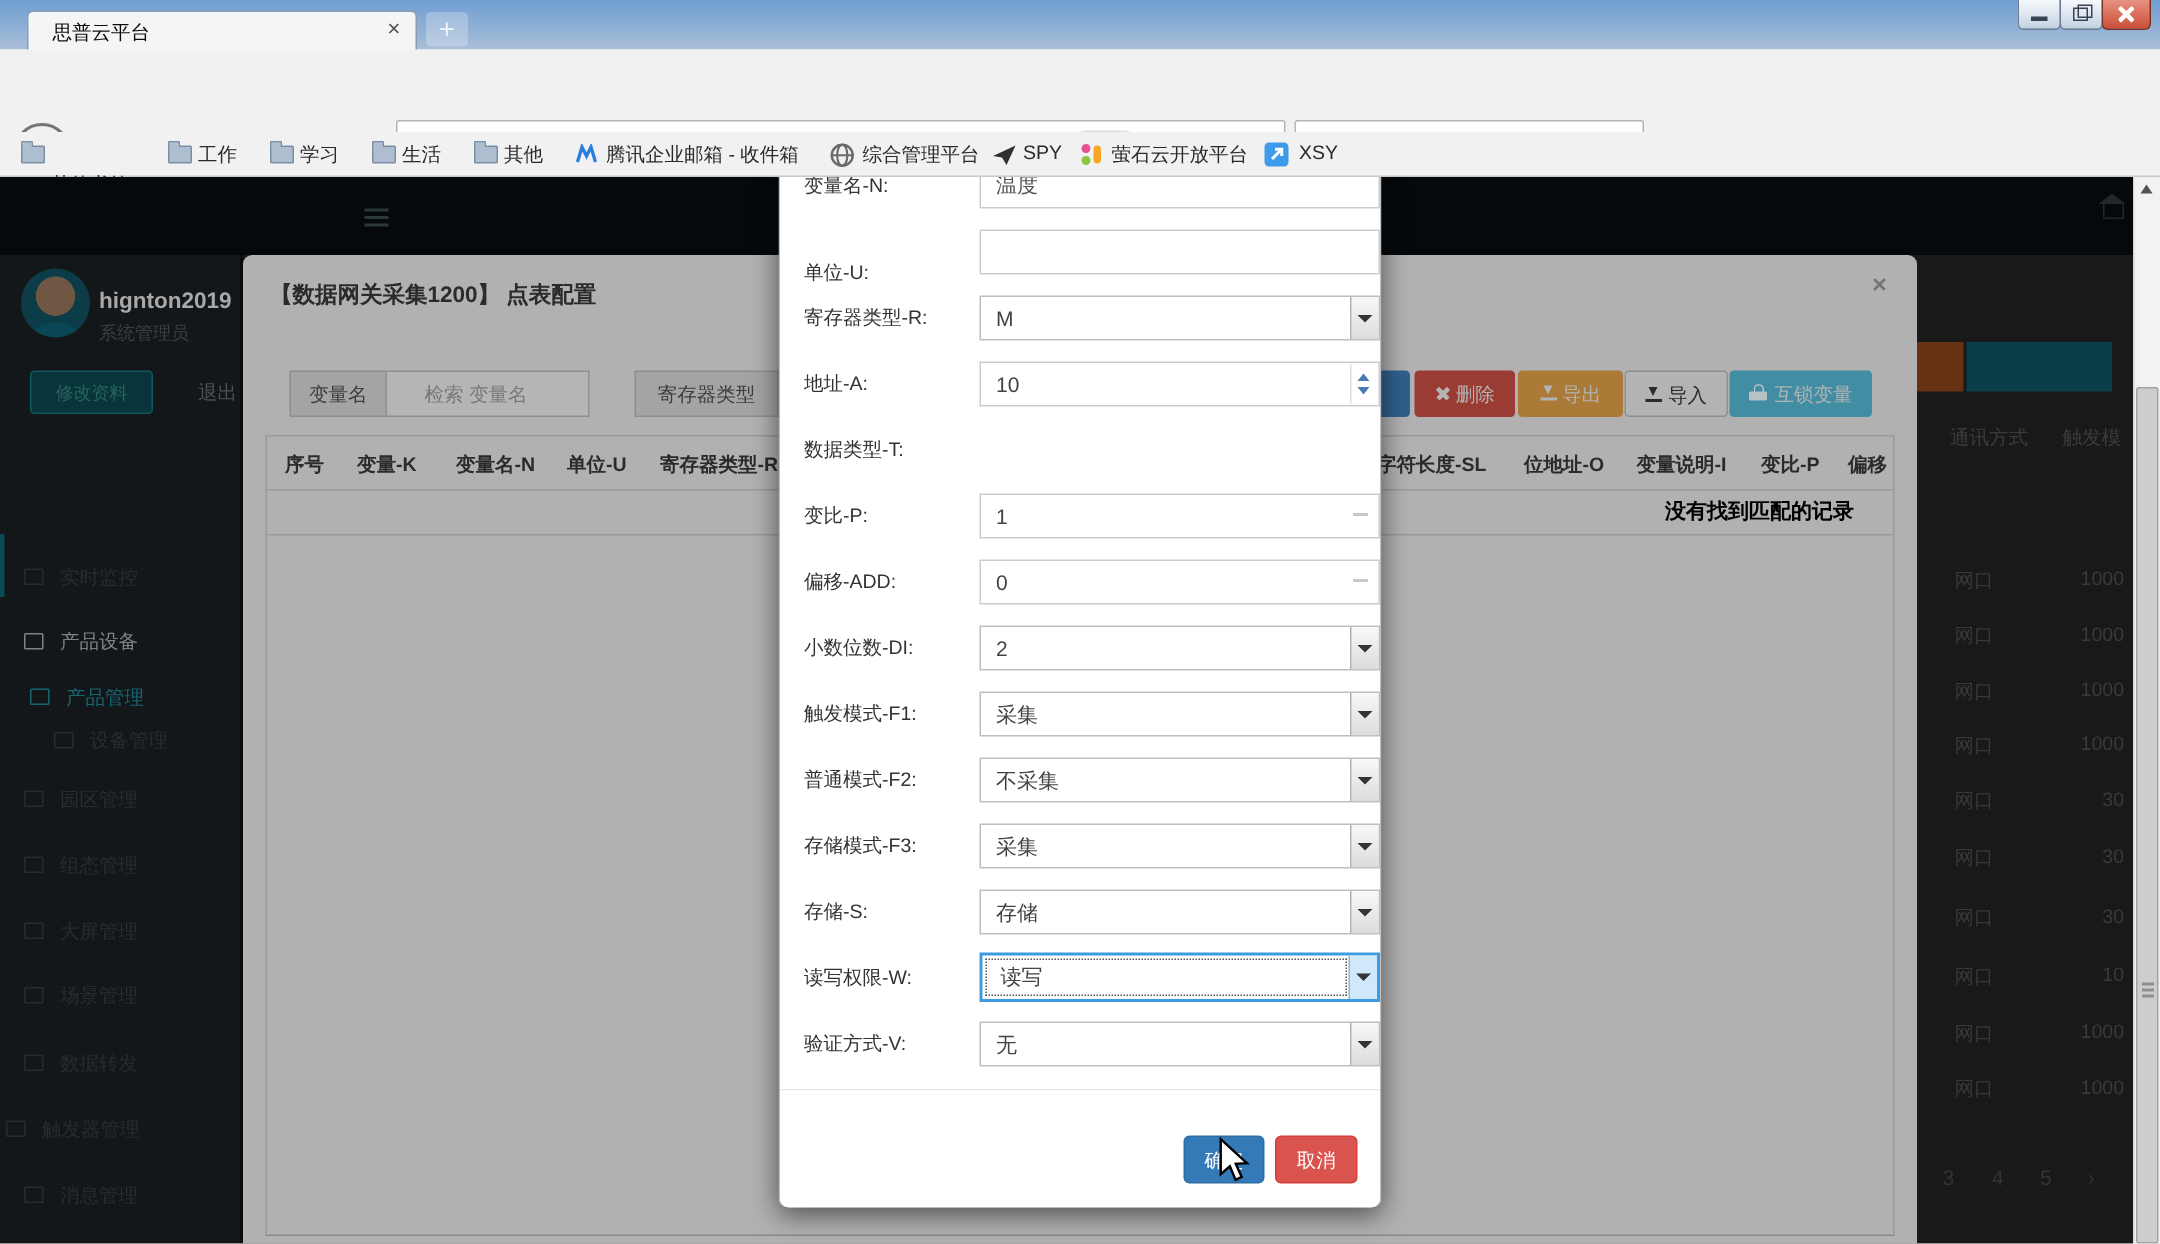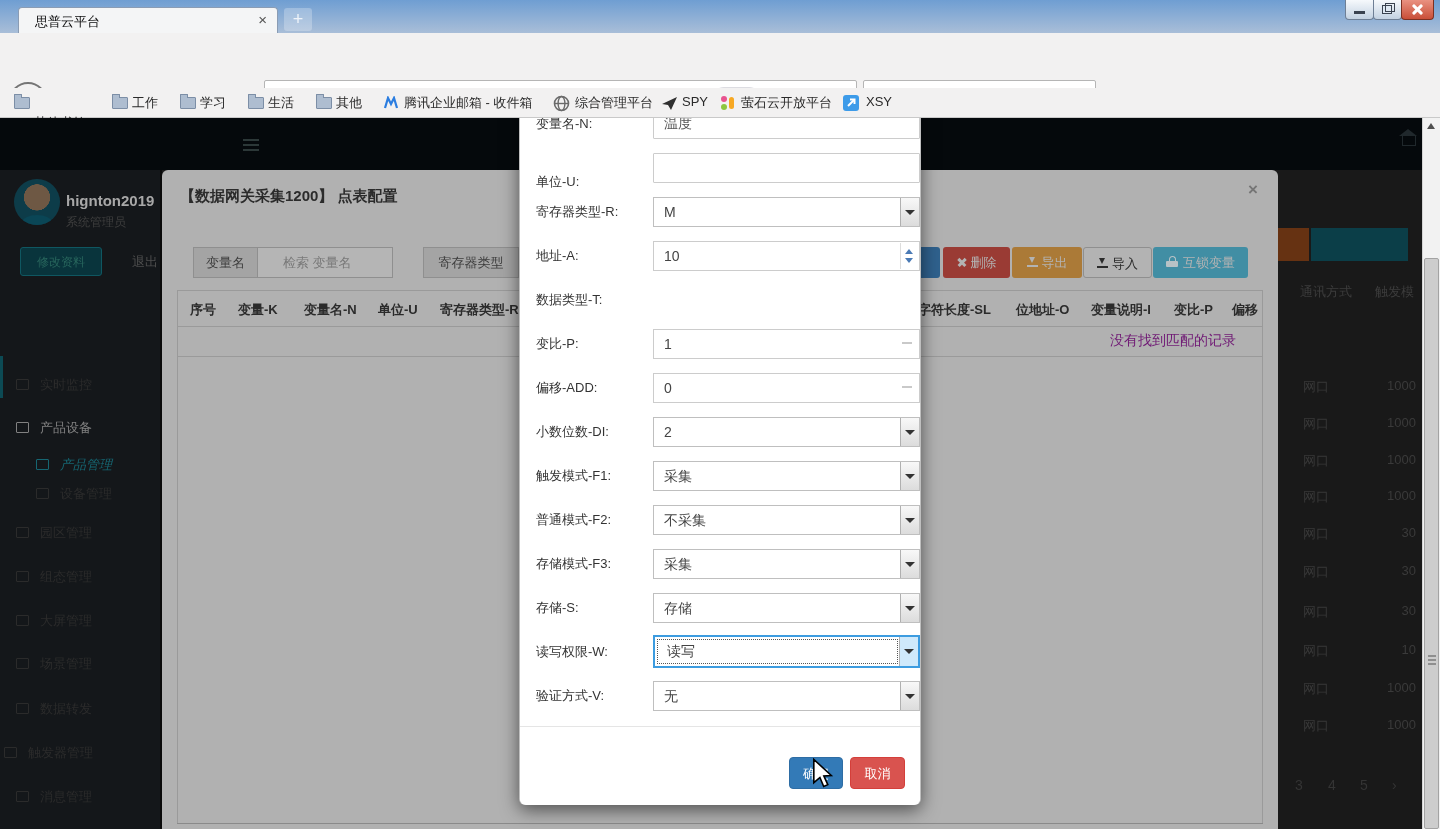--- a/index.html
+++ b/index.html
@@ -100,21 +100,21 @@
   .trayico{display:inline-block;position:relative;width:11px;height:10px;margin-right:4px;}
   .trayico i{position:absolute;left:0;bottom:0;width:11px;height:2px;background:currentColor;}
   .trayico b{position:absolute;left:2px;top:0;border-left:3.5px solid transparent;border-right:3.5px solid transparent;
              border-top:6px solid currentColor;}
   .lockico{display:inline-block;position:relative;width:12px;height:11px;margin-right:5px;}
   .lockico i{position:absolute;left:0;bottom:0;width:12px;height:6px;background:#b7c2c6;border-radius:1px;}
   .lockico b{position:absolute;left:2.5px;top:0;width:5px;height:6px;border:1.5px solid #b7c2c6;border-bottom:none;
              border-radius:4px 4px 0 0;}
   .th{position:absolute;top:131px;font-size:13px;font-weight:bold;color:#2b2b2b;white-space:nowrap;}
   .tline{position:absolute;background:#9a9a9a;}
-  .emptymsg{position:absolute;left:948px;top:162px;width:136px;font-size:14px;font-weight:normal;color:#701a75;}
+  .emptymsg{position:absolute;left:948px;top:162px;width:136px;font-size:14px;font-weight:bold;color:#000000;}
 
   
   .modal{left:519px;top:-25px;width:400px;height:710px;background:#fff;border-radius:6px;
          box-shadow:0 5px 18px rgba(0,0,0,.55);border:1px solid rgba(0,0,0,.25);box-sizing:content-box;}
   .mlabel{position:absolute;left:16px;width:112px;height:30px;line-height:30px;font-size:13px;color:#333;}
   .mctl{position:absolute;left:133px;width:267px;height:30px;box-sizing:border-box;text-decoration:underline;}
   .mtext{border:1px solid #ccc;background:#fff;font-size:14px;color:#555;padding:0 0 0 10px;width:100%;height:100%;
          box-sizing:border-box;font-family:inherit;border-radius:1px;}
   .sel{border:1px solid #bfbfbf;background:#fff;}
   .sel-val{position:absolute;left:10px;top:0;line-height:28px;font-size:14px;color:#444;}
@@ -295,21 +295,21 @@
           <i></i>
         </div>
       <span class="a uname">hignton2019</span>
       <span class="a urole">系统管理员</span>
       <div class="a profbtn">修改资料</div>
       <span class="a logout">退出</span>
       <i class="a indic"></i>
 
       <div class="mitem" style="left:40px;top:206px;"><i class="mi"></i><span>实时监控</span></div>
       <div class="mitem bright" style="left:40px;top:249px;"><i class="mi"></i><span>产品设备</span></div>
-      <div class="mitem active" style="left:60px;top:286px;font-style:italic;"><i class="mi"></i><span>产品管理</span></div>
+      <div class="mitem active" style="left:44px;top:286px;"><i class="mi"></i><span>产品管理</span></div>
       <div class="mitem" style="left:60px;top:315px;"><i class="mi"></i><span>设备管理</span></div>
       <div class="mitem" style="left:40px;top:354px;"><i class="mi"></i><span>园区管理</span></div>
       <div class="mitem" style="left:40px;top:398px;"><i class="mi"></i><span>组态管理</span></div>
       <div class="mitem" style="left:40px;top:442px;"><i class="mi"></i><span>大屏管理</span></div>
       <div class="mitem" style="left:40px;top:485px;"><i class="mi"></i><span>场景管理</span></div>
       <div class="mitem" style="left:40px;top:530px;"><i class="mi"></i><span>数据转发</span></div>
       <div class="mitem" style="left:28px;top:574px;"><i class="mi"></i><span>触发器管理</span></div>
       <div class="mitem" style="left:40px;top:618px;"><i class="mi"></i><span>消息管理</span></div>
 
     </div>

